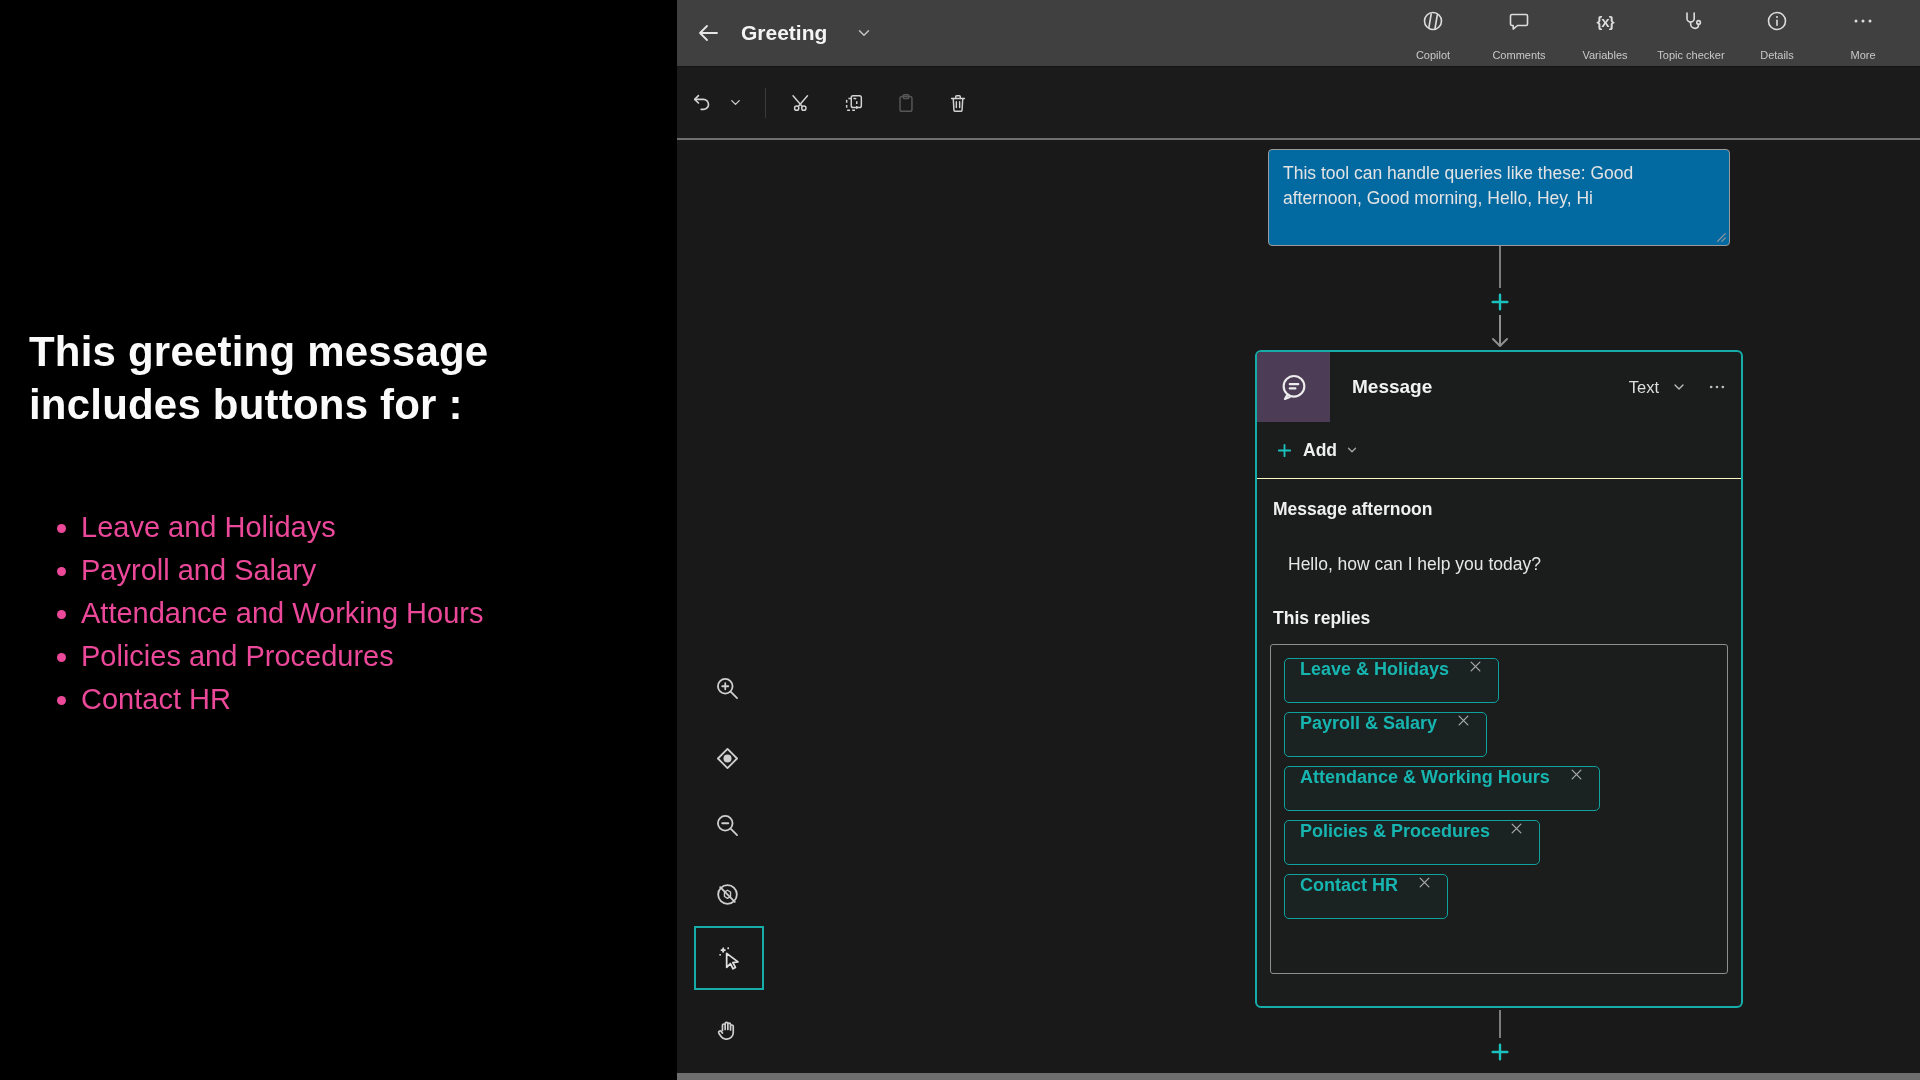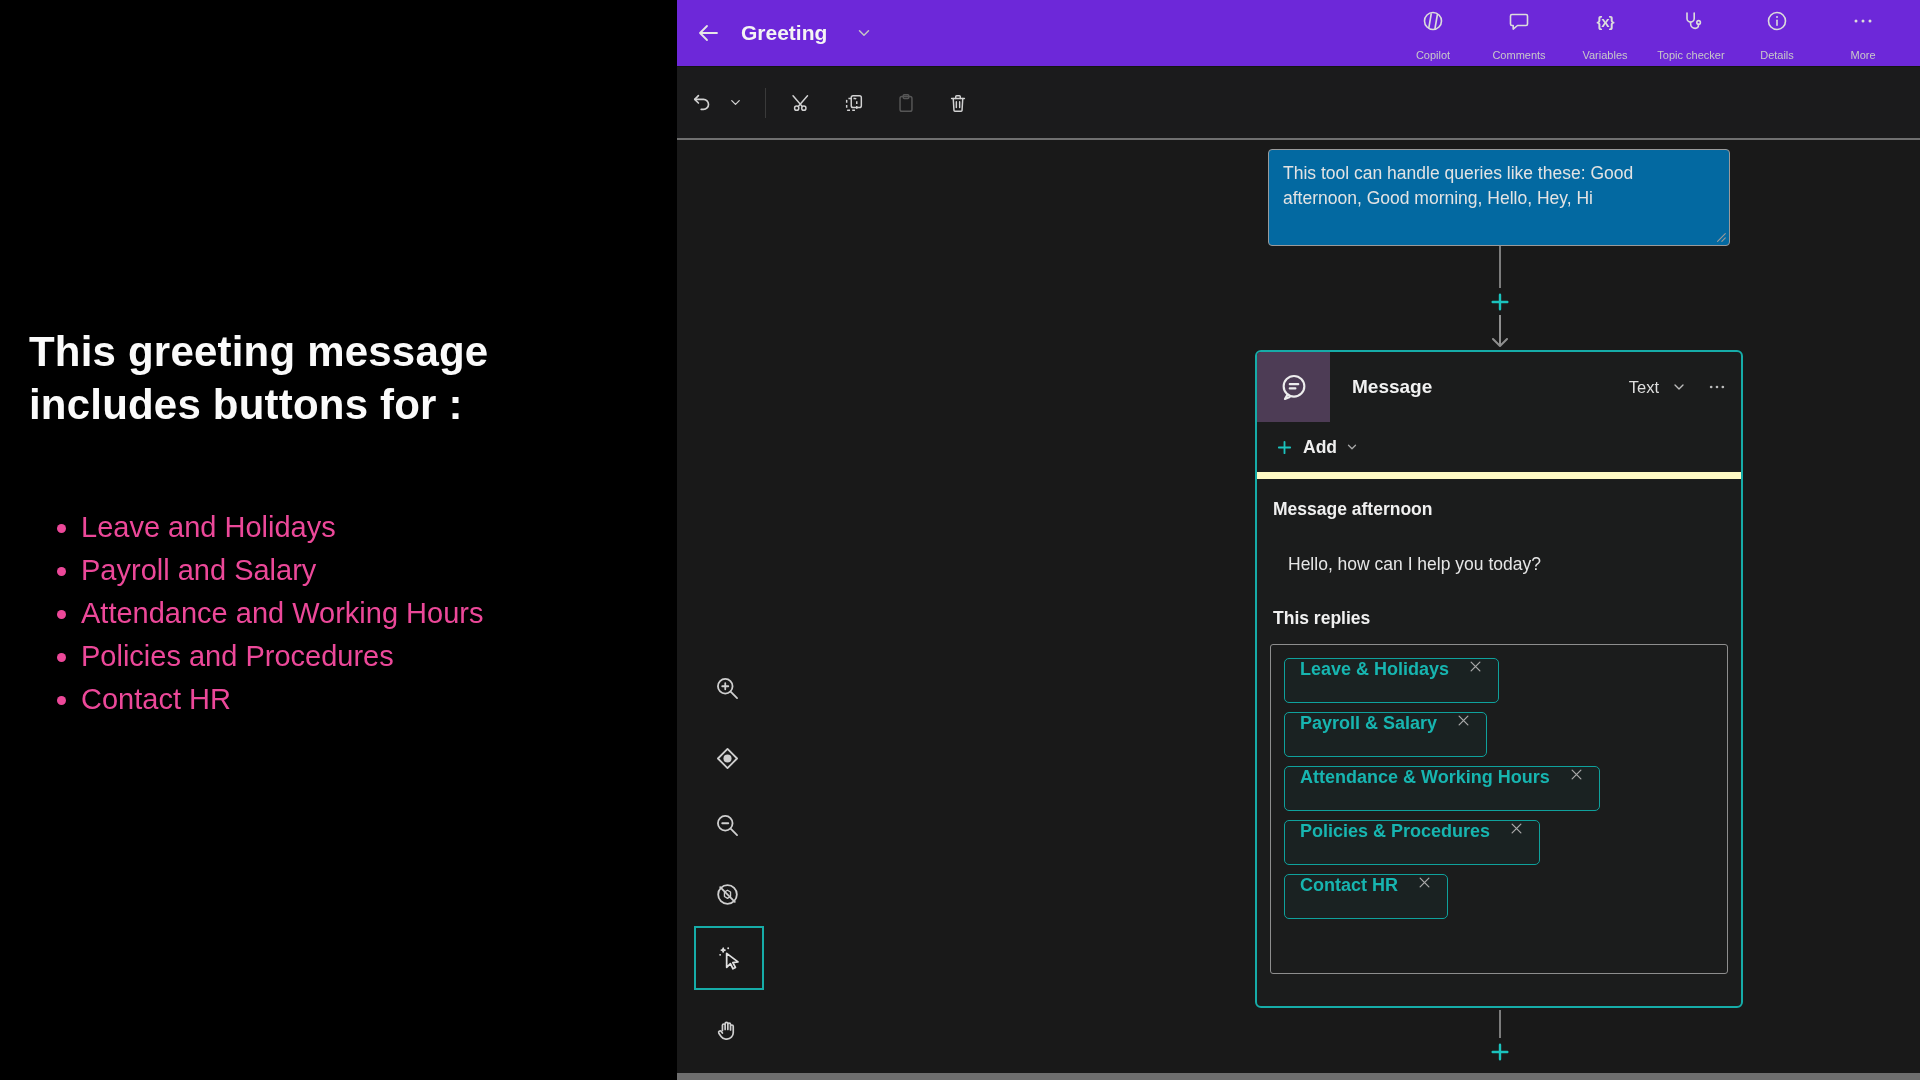--- a/index.html
+++ b/index.html
@@ -10,21 +10,21 @@
   .left-panel { position:absolute; left:1px; top:0; width:677px; height:844px; background:#000; }
   .left-heading { position:absolute; left:28px; top:326px; width:512px;
     font-size:42px; font-weight:700; line-height:1.25; color:#fafafa; letter-spacing:.2px; }
   .left-list { position:absolute; left:80px; top:512px; list-style:disc; color:#ec4899; }
   .left-list li { font-size:29px; line-height:30px; margin-bottom:13px; }
 
   
   .app { position:absolute; left:677px; top:0; width:1243px; height:1080px; background:#191919; }
 
   
-  .topbar { position:absolute; top:0; left:0; right:0; height:66px; background:#6d28d9; }
+  .topbar { position:absolute; top:0; left:0; right:0; height:66px; background:#404040; }
   .back-btn { position:absolute; left:14px; top:17px; width:34px; height:32px;
     display:grid; place-items:center; color:#e6e6e6; cursor:pointer; }
   .topic-title { position:absolute; left:64px; top:0; height:66px; line-height:66px;
     font-size:21px; font-weight:700; color:#f4f4f4; }
   .title-chevron { position:absolute; left:172px; top:18px; width:30px; height:30px;
     display:grid; place-items:center; color:#c4c4c4; }
   .top-actions { position:absolute; right:14px; top:5px; height:58px; display:flex; }
   .top-action { width:86px; display:flex; flex-direction:column; align-items:center;
     justify-content:center; color:#dcdcdc; cursor:pointer; }
   .top-action .ic { height:27px; display:grid; place-items:center; }
@@ -62,21 +62,21 @@
     background:#1b1c1c; border:2px solid #16aca8; border-radius:6px; }
   .node-icon-sq { position:absolute; left:0; top:0; width:73px; height:70px;
     background:#4d3c55; border-radius:4px 0 0 0; display:grid; place-items:center; color:#ededed; }
   .node-title { position:absolute; left:95px; top:0; height:70px; line-height:70px;
     font-size:19px; font-weight:700; color:#f2f2f2; }
   .node-type { position:absolute; right:14px; top:0; height:70px; display:flex;
     align-items:center; gap:12px; color:#dfdfdf; }
   .node-type .type-lbl { font-size:16.5px; }
   .node-type .muted { color:#bdbdbd; }
   .add-row { position:absolute; left:0; right:0; top:70px; height:57px; display:flex;
-    align-items:center; padding-left:19px; border-bottom:7px solid #fef9c3; cursor:pointer; }
+    align-items:center; padding-left:19px; border-bottom:1px solid #fef9c3; cursor:pointer; }
   .add-row .plus { color:#1bc2bd; display:grid; place-items:center; }
   .add-row .add-lbl { font-size:17.5px; font-weight:600; color:#efefef; margin-left:10px; }
   .add-row .chev { color:#a8a8a8; margin-left:8px; display:grid; place-items:center; }
   .mv-label { position:absolute; left:16px; top:147px; font-size:17.5px; font-weight:700; color:#f0f0f0; }
   .mv-text  { position:absolute; left:31px; top:202px; font-size:17.5px; color:#e6e6e6; }
   .qr-label { position:absolute; left:16px; top:256px; font-size:17.5px; font-weight:700; color:#f0f0f0; }
   .qr-container { position:absolute; left:13px; top:292px; width:458px; height:330px;
     border:1.5px solid #8e8e8e; border-radius:3px; padding:13px;
     display:flex; flex-direction:column; gap:9px; align-items:flex-start; }
   .chip { display:inline-flex; align-items:flex-start; height:45px; padding:0 15px;

